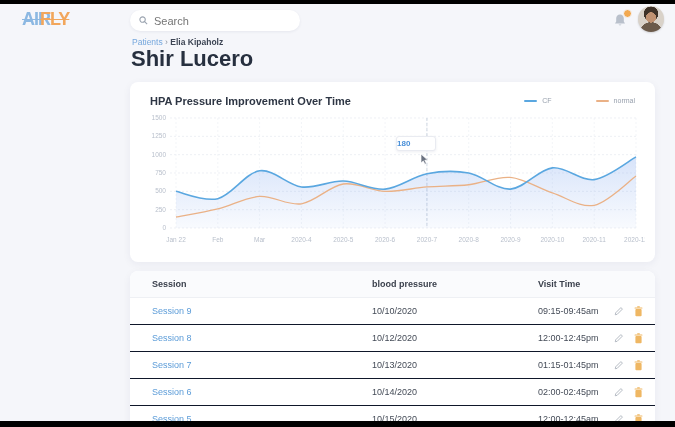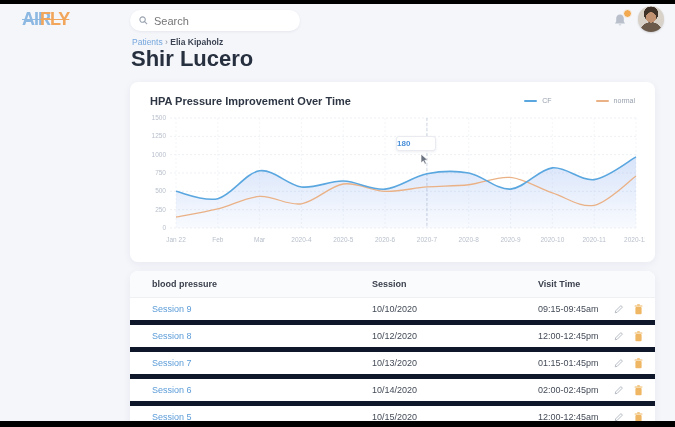--- a/index.html
+++ b/index.html
@@ -49,21 +49,21 @@
                    border:1px solid #e9ebf1; border-radius:3px; box-shadow:0 1px 3px rgba(30,40,90,.08);
                    font-size:8px; font-weight:bold; color:#4a90d9; line-height:14px; z-index:3; }
   .cursor-glyph { position:absolute; left:288px; top:70px; z-index:4; }
 
   
   .table-card { position:absolute; left:130px; top:271px; width:525px; height:156px; background:#fff;
                 border-radius:8px 8px 0 0; box-shadow:0 2px 8px rgba(30,40,90,.06); overflow:hidden; }
   .trow { display:grid; grid-template-columns:220px 166px 1fr 44px; align-items:center; height:27px;
           padding-left:22px; padding-right:12px; }
   .thead { background:#fafbfd; border-bottom:1px solid #eef0f4; font-weight:bold; color:#3b414d; font-size:9px; }
-  .tbody-row { border-bottom:5px solid #0f172a; font-size:9px; color:#444b57; }
+  .tbody-row { border-bottom:1px solid #0f172a; font-size:9px; color:#444b57; }
   .session-link { color:#5c9cd8; cursor:pointer; }
   .actions { display:flex; gap:10px; justify-content:flex-end; align-items:center; }
   .icon-btn { cursor:pointer; display:inline-flex; }
 </style>
 </head>
 <body>
 
 <div class="page">
   <div class="bar-top"></div>
   <div class="bar-bottom"></div>
@@ -164,22 +164,22 @@
     <div class="chart-tooltip">180</div>
     <span class="cursor-glyph">
       <svg width="11" height="13" viewBox="0 0 11 13">
         <path d="M3 1 L3 10 L5.3 7.9 L6.9 11.2 L8.4 10.4 L6.8 7.3 L9.7 7 Z" fill="#6b7280" stroke="#fff" stroke-width="0.7"></path>
       </svg>
     </span>
   </div>
 
   <div class="table-card">
     <div class="trow thead">
+      <span>Session</span>
       <span>blood pressure</span>
-      <span>Session</span>
       <span>Visit Time</span>
       <span></span>
     </div>
     <div id="table-body">
   <div class="trow tbody-row">
     <span class="session-link">Session 9</span>
     <span>10/10/2020</span>
     <span>09:15-09:45am</span>
     <span class="actions">
       <span class="icon-btn">

